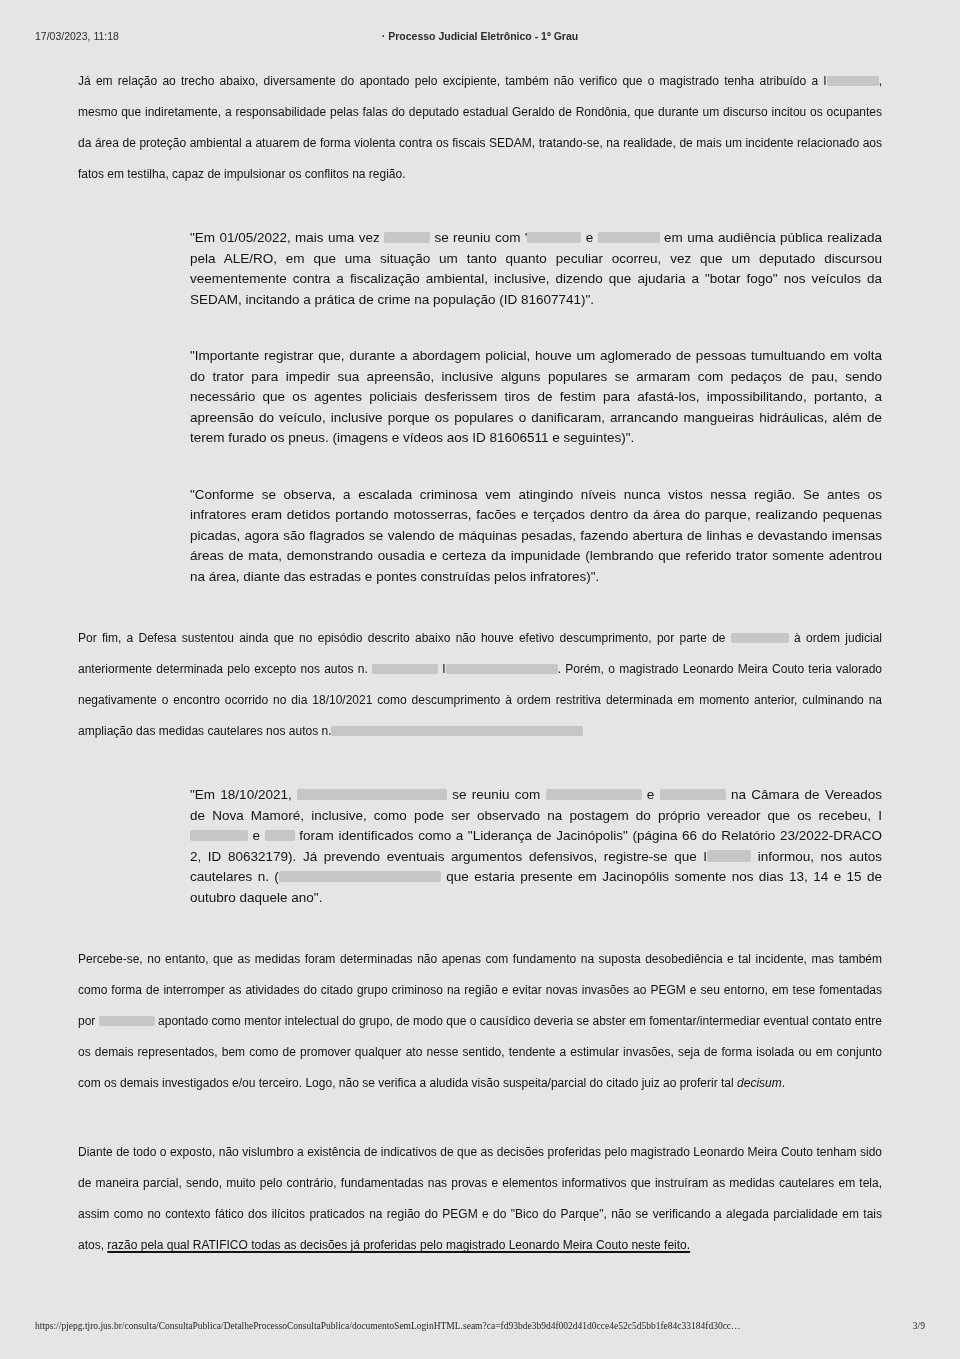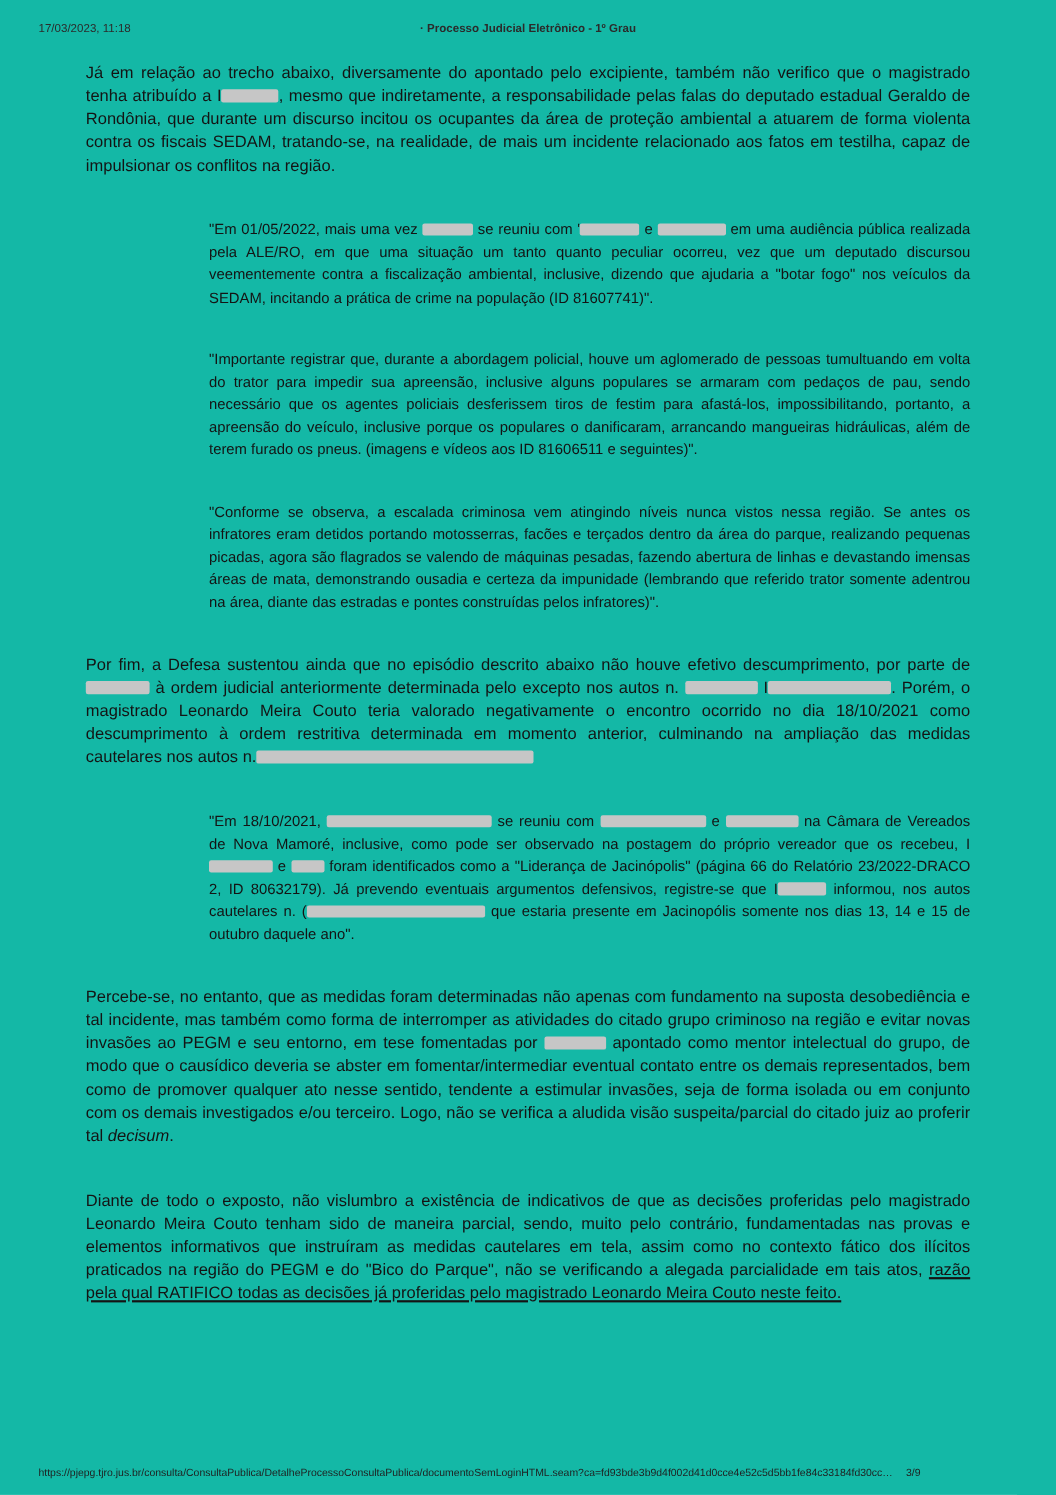--- a/index.html
+++ b/index.html
@@ -1,43 +1,43 @@
 <!DOCTYPE html>
 <html lang="pt-BR"><head>
 <meta charset="utf-8">
 <style>
   html,body{margin:0;padding:0;background:#ffffff;}
   body{
     width:960px;height:1359px;position:relative;overflow:hidden;
     font-family:"Liberation Sans",sans-serif;color:#161616;
   }
-  .page{position:absolute;inset:0;padding:18px 35px;box-sizing:border-box;background:#14b8a6;}
+  .page{position:absolute;inset:0;padding:28px 35px;box-sizing:border-box;background:#e5e5e5;}
   .print-header{position:relative;height:18px;font-size:10.5px;color:#2b2b2b;}
   .print-header .hdate{position:absolute;left:0;top:2px;}
   .print-header .htitle{position:absolute;left:50%;top:2px;transform:translateX(-50%);white-space:nowrap;font-weight:bold;}
   .doc-body{margin:20px 43px 0 43px;}
   .para{
-    font-size:15px;line-height:21px;text-align:justify;
+    font-size:12px;line-height:31px;text-align:justify;
     color:#141414;margin:0 0 38px 0;
   }
   .quote{
     font-size:13.5px;line-height:20.5px;text-align:justify;
     color:#141414;margin:0 0 36px 112px;
   }
   .redact{
     display:inline-block;height:0.82em;border-radius:2px;
     vertical-align:baseline;transform:translateY(0.08em);
     background:#c6c6c6;
   }
   .seg-italic{font-style:italic;margin-top:43px;}
   .seg-underline{text-decoration:underline;text-decoration-thickness:1.5px;text-underline-offset:2px;}
   .print-footer{
-    position:absolute;left:35px;right:35px;bottom:14px;
-    display:flex;align-items:baseline;
-    font-size:9.5px;color:#1f1f1f;
+    position:absolute;left:35px;right:35px;bottom:28px;
+    display:flex;justify-content:space-between;align-items:baseline;
+    font-size:9.5px;color:#1f1f1f;font-family:Liberation Serif, serif;
   }
   .print-footer .furl{white-space:nowrap;overflow:hidden;max-width:860px;}
   .print-footer .fpage{margin-left:12px;flex:0 0 auto;}
 </style>
 </head>
 <body>
 
 <div class="page">
 
   <header class="print-header">

